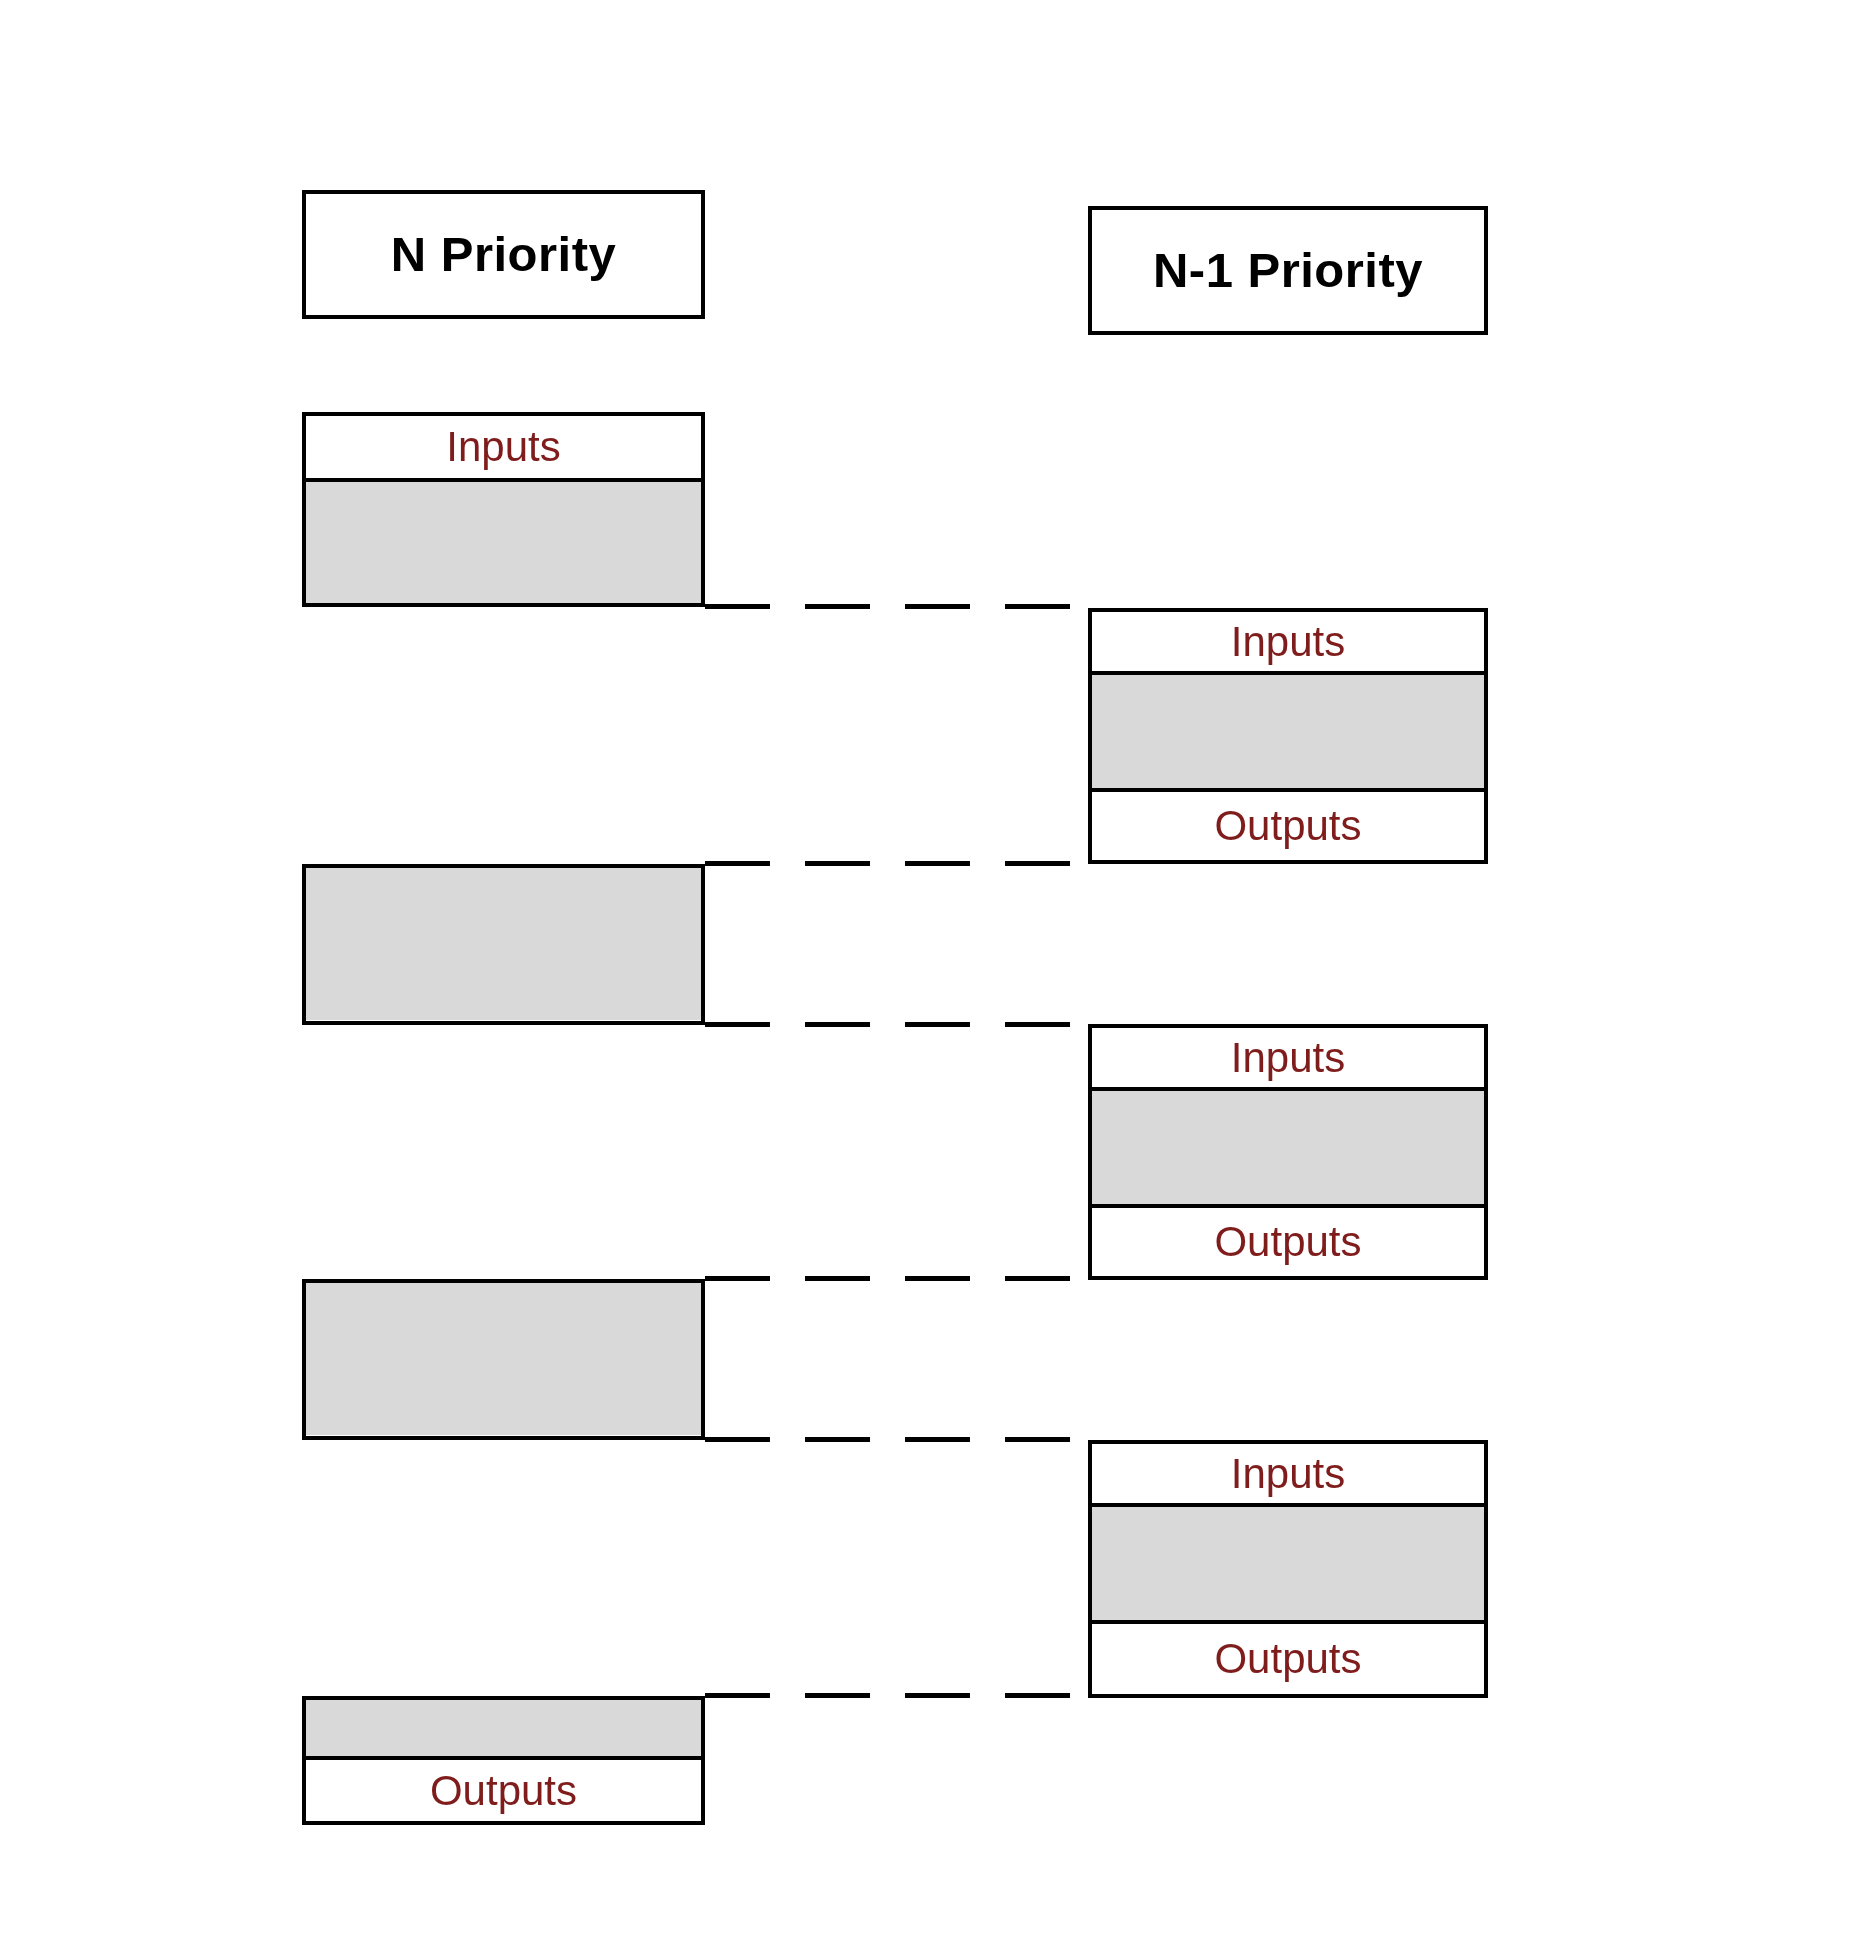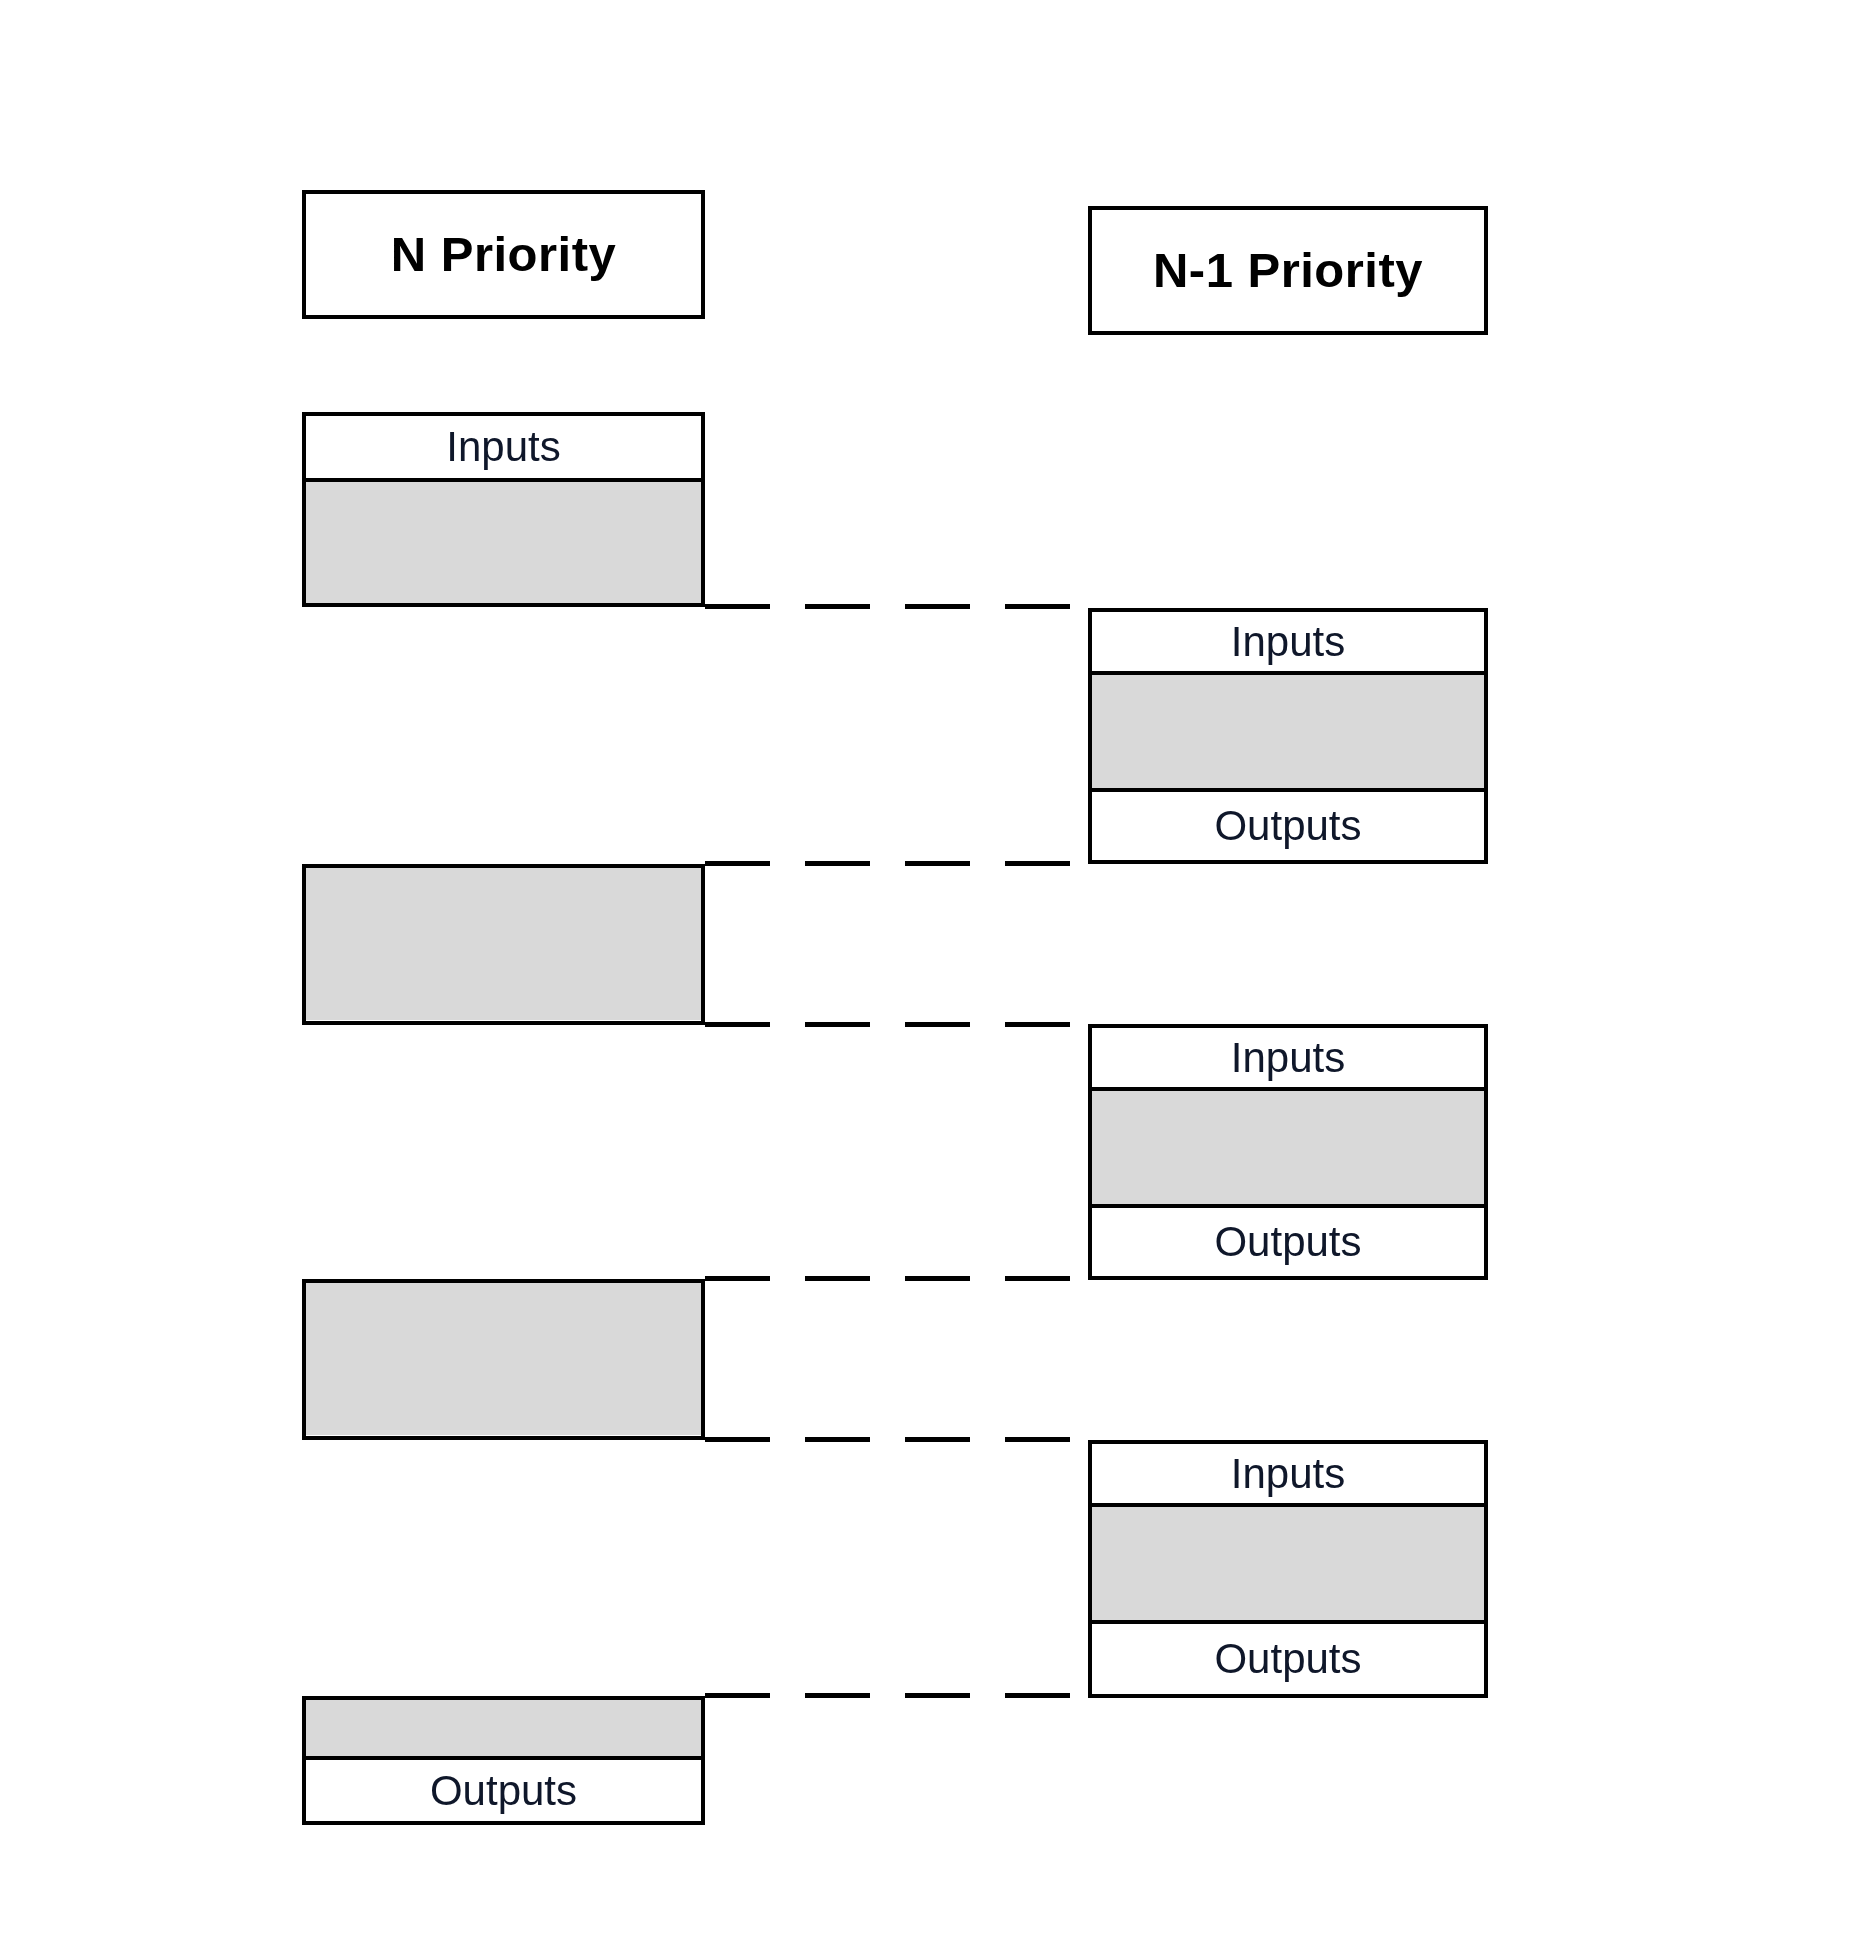--- a/index.html
+++ b/index.html
@@ -49,21 +49,21 @@
   }
   .row {
     box-sizing: border-box;
     display: flex;
     align-items: center;
     justify-content: center;
     width: 100%;
   }
   .row-label {
     background: #ffffff;
-    color: #0f172a;
+    color: #7f1d1d;
     font-size: 42px;
     line-height: 1;
     white-space: nowrap;
   }
   .row-body {
     background: #d9d9d9;
   }
 
   
   .connector {

